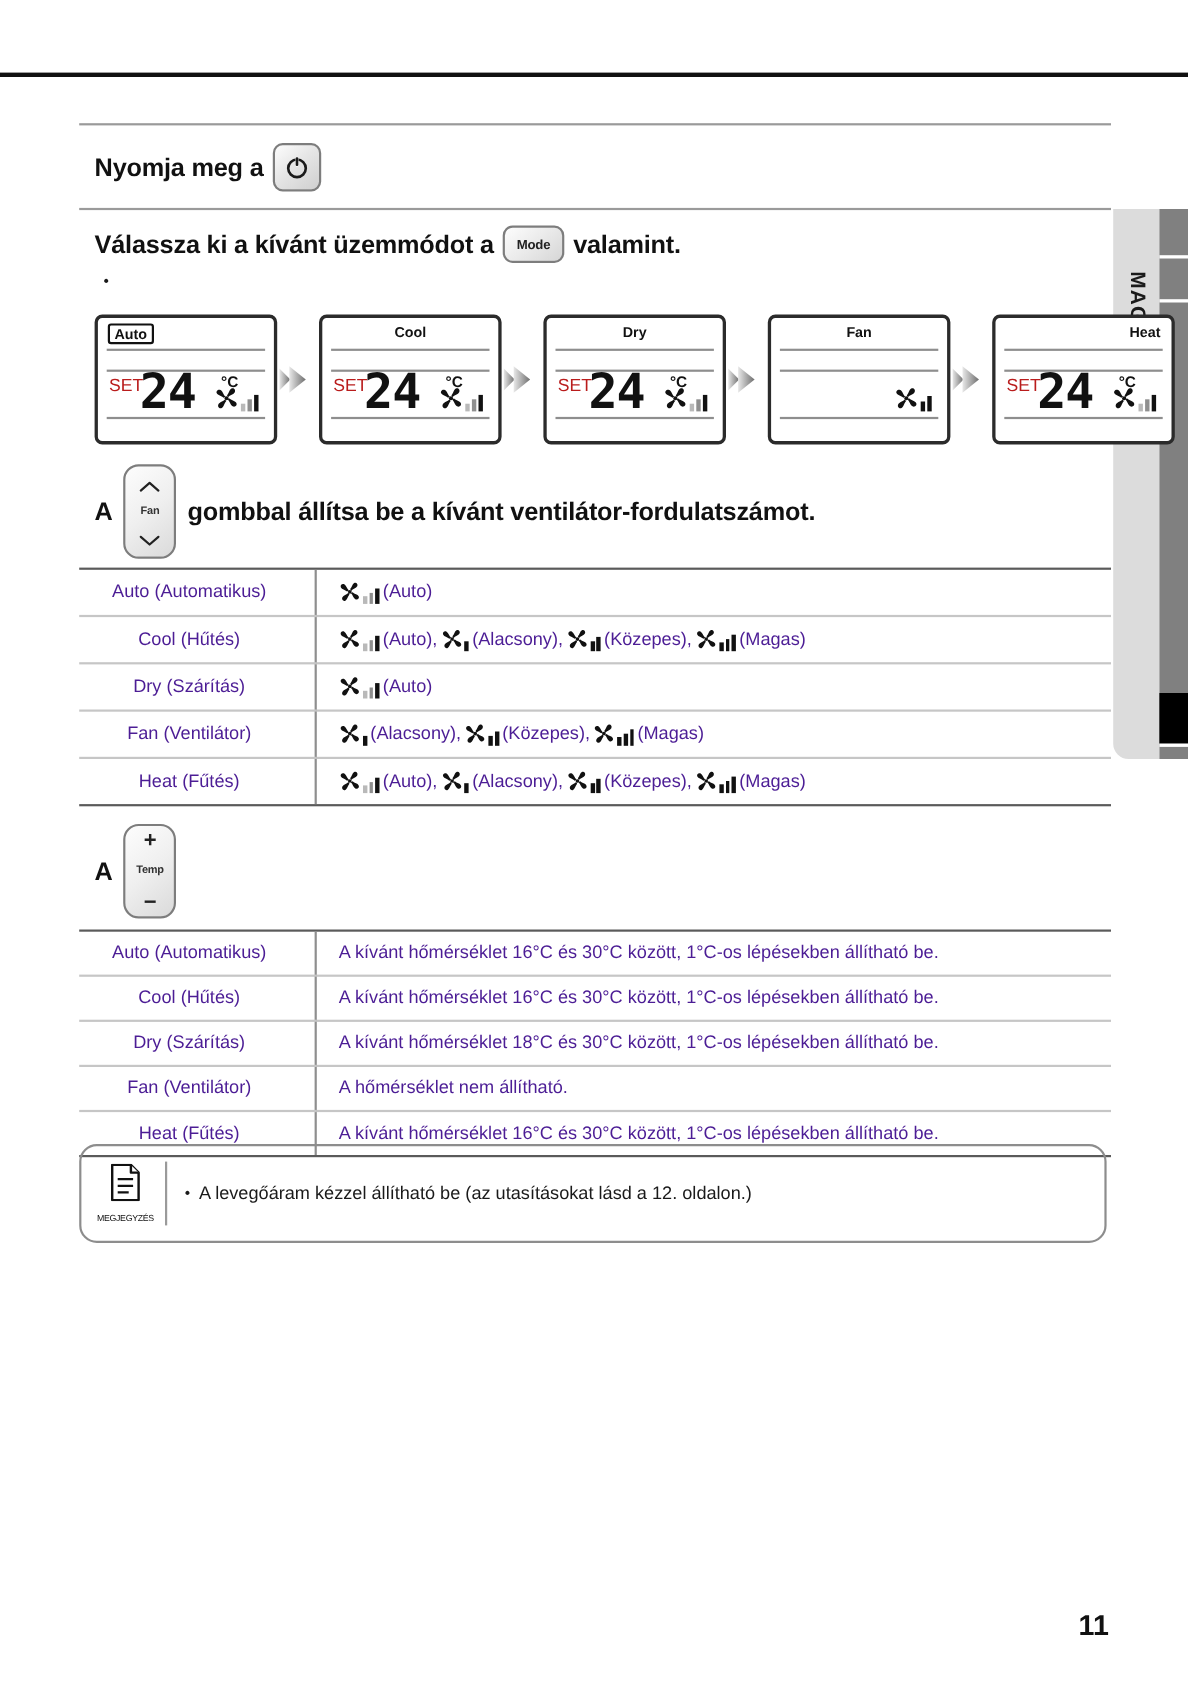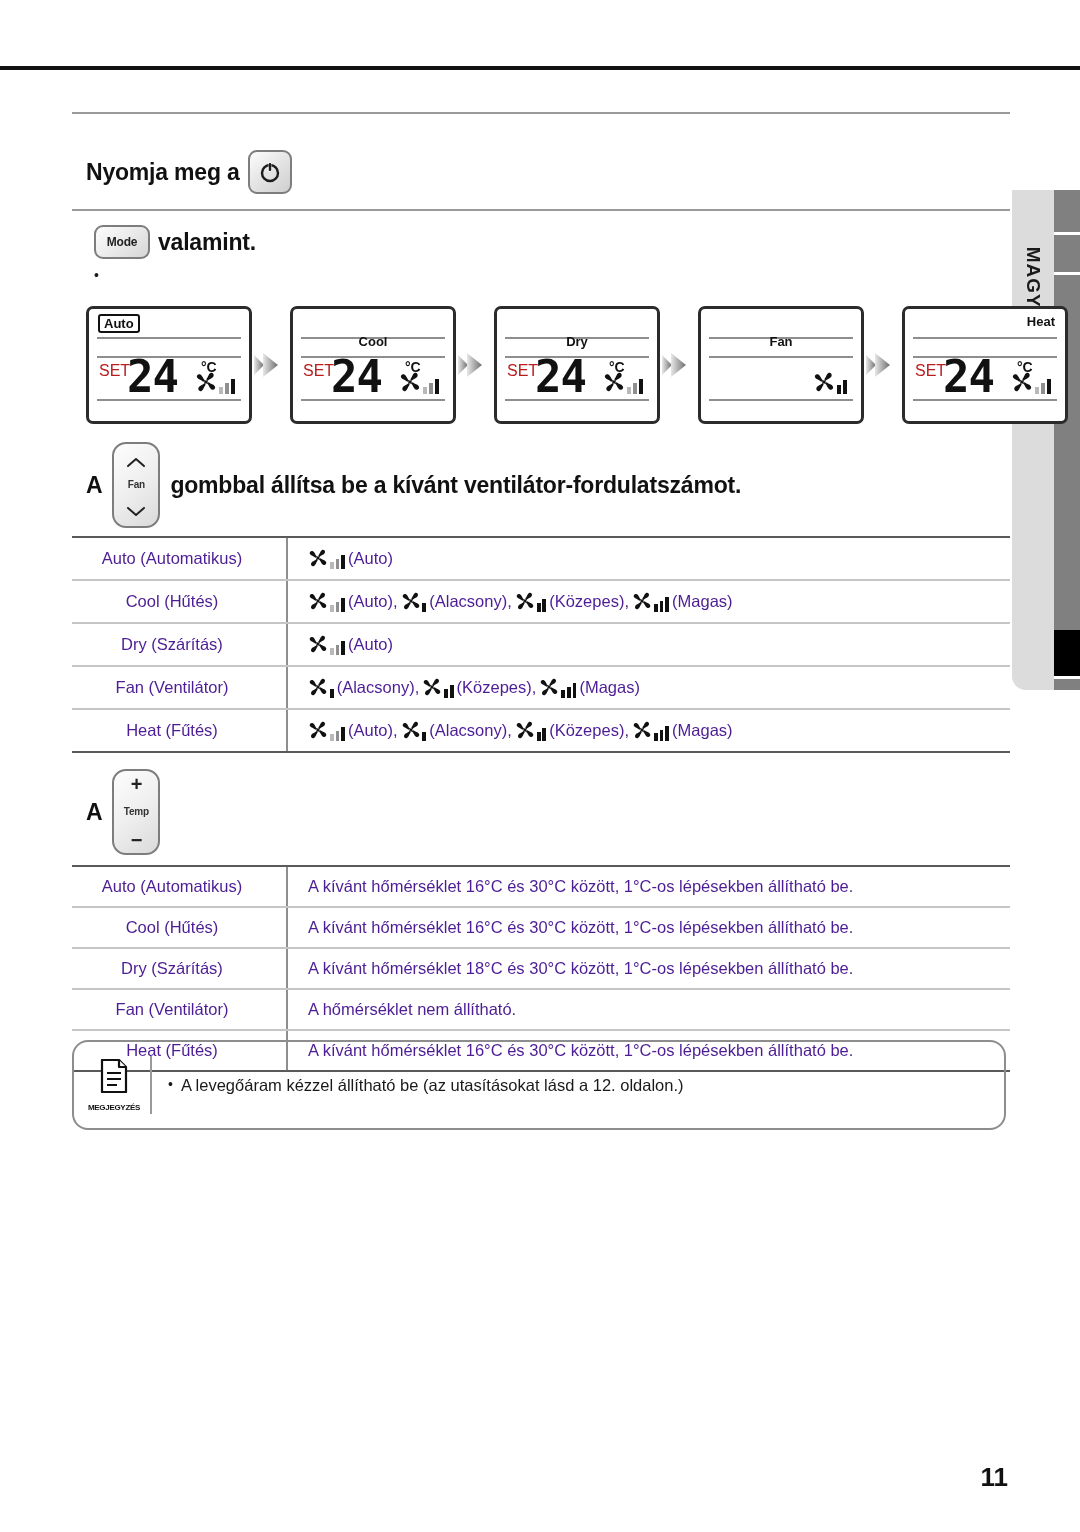--- a/index.html
+++ b/index.html
@@ -52,21 +52,21 @@
   .content{position:absolute;left:72px;top:0;width:938px;}
 
   .hrule{height:2px;background:#9a9a9a;width:100%;}
 
   
   .head-row{
     display:flex;align-items:center;
     font-size:23px;font-weight:bold;letter-spacing:-0.2px;
     color:#111;
   }
-  .head-1{padding:16px 0 15px 14px;margin-top:20px;}
+  .head-1{padding:16px 0 15px 14px;}
   .head-2{padding:14px 0 4px 14px;}
 
   
   .btn-power{
     display:inline-block;width:40px;height:40px;border-radius:9px;
     background:linear-gradient(140deg,#fdfdfd 0%, #e6e6e6 45%, #cfcfcf 100%);
     border:2px solid #7d7d7d;
     position:relative;margin:0 8px;vertical-align:middle;flex:0 0 auto;
   }
   .btn-power svg{position:absolute;left:50%;top:50%;transform:translate(-50%,-50%);}
@@ -110,21 +110,21 @@
     position:relative;background:#fff;flex:0 0 auto;
   }
   .lcd .ln{position:absolute;left:8px;right:8px;height:1.5px;background:#8e8e8e;}
   .lcd .ln1{top:28px;}
   .lcd .ln2{top:47px;}
   .lcd .ln3{top:90px;}
   .lcd .mode-lbl{
     position:absolute;top:5px;font-size:13px;font-weight:bold;color:#111;
   }
   .lcd .mode-lbl.left{left:9px;border:2px solid #111;border-radius:3px;padding:0 4px;}
-  .lcd .mode-lbl.center{left:0;right:0;text-align:center;margin-top:20px;}
+  .lcd .mode-lbl.center{left:0;right:0;text-align:center;}
   .lcd .mode-lbl.right{right:10px;}
   .lcd .set{position:absolute;left:10px;top:53px;font-size:16px;font-weight:normal;color:#b91c1c;}
   .lcd .digits{
     position:absolute;left:38px;top:46px;
     font-family:"DejaVu Sans Mono", monospace;
     font-size:44px;font-weight:bold;color:#111;letter-spacing:-1px;line-height:1;
     transform:scaleX(1.0);
   }
   .lcd .deg{position:absolute;left:112px;top:50px;font-size:14px;font-weight:bold;color:#111;}
   .lcd .fanbox{position:absolute;right:14px;top:62px;display:flex;align-items:flex-end;gap:2px;}
@@ -154,21 +154,21 @@
   
   .note{
     position:absolute;left:72px;top:1040px;width:930px;height:86px;
     border:2px solid #8d8d8d;border-radius:16px;
     display:flex;align-items:center;
   }
   .note .icon-wrap{
     width:72px;display:flex;flex-direction:column;align-items:center;justify-content:center;
     flex:0 0 auto;margin-left:4px;
   }
-  .note .icon-cap{font-size:8px;font-weight:bold;letter-spacing:-0.3px;margin-top:6px;color:#111;}
+  .note .icon-cap{font-size:8px;font-weight:normal;letter-spacing:-0.3px;margin-top:6px;color:#111;}
   .note .divider{width:2px;height:58px;background:#9a9a9a;flex:0 0 auto;}
   .note .txt{padding-left:16px;font-size:16.5px;color:#1a1a1a;display:flex;gap:8px;}
   .note .txt .dot{font-size:14px;}
 
   
   .pageno{
     position:absolute;right:72px;top:1462px;
     font-size:26px;font-weight:bold;color:#111;
   }
 </style>
@@ -201,20 +201,21 @@
           <circle cx="12" cy="13" r="8" fill="none" stroke="#1b1b1b" stroke-width="2.4"></circle>
           <rect x="10.6" y="2.5" width="2.8" height="9" rx="1.2" fill="#fff"></rect>
           <rect x="10.8" y="3" width="2.4" height="8" rx="1" fill="#1b1b1b"></rect>
         </svg>
       </span>
     </div>
 
     <div class="hrule"></div>
 
     <div class="head-row head-2">
+      <span>Válassza ki a kívánt üzemmódot a</span>
       <span class="btn-mode">
         <span>Mode</span>
       </span>
       <span>valamint.</span>
     </div>
 
     <div class="bullet-p">
       <span class="dot">•</span>
     </div>
 

